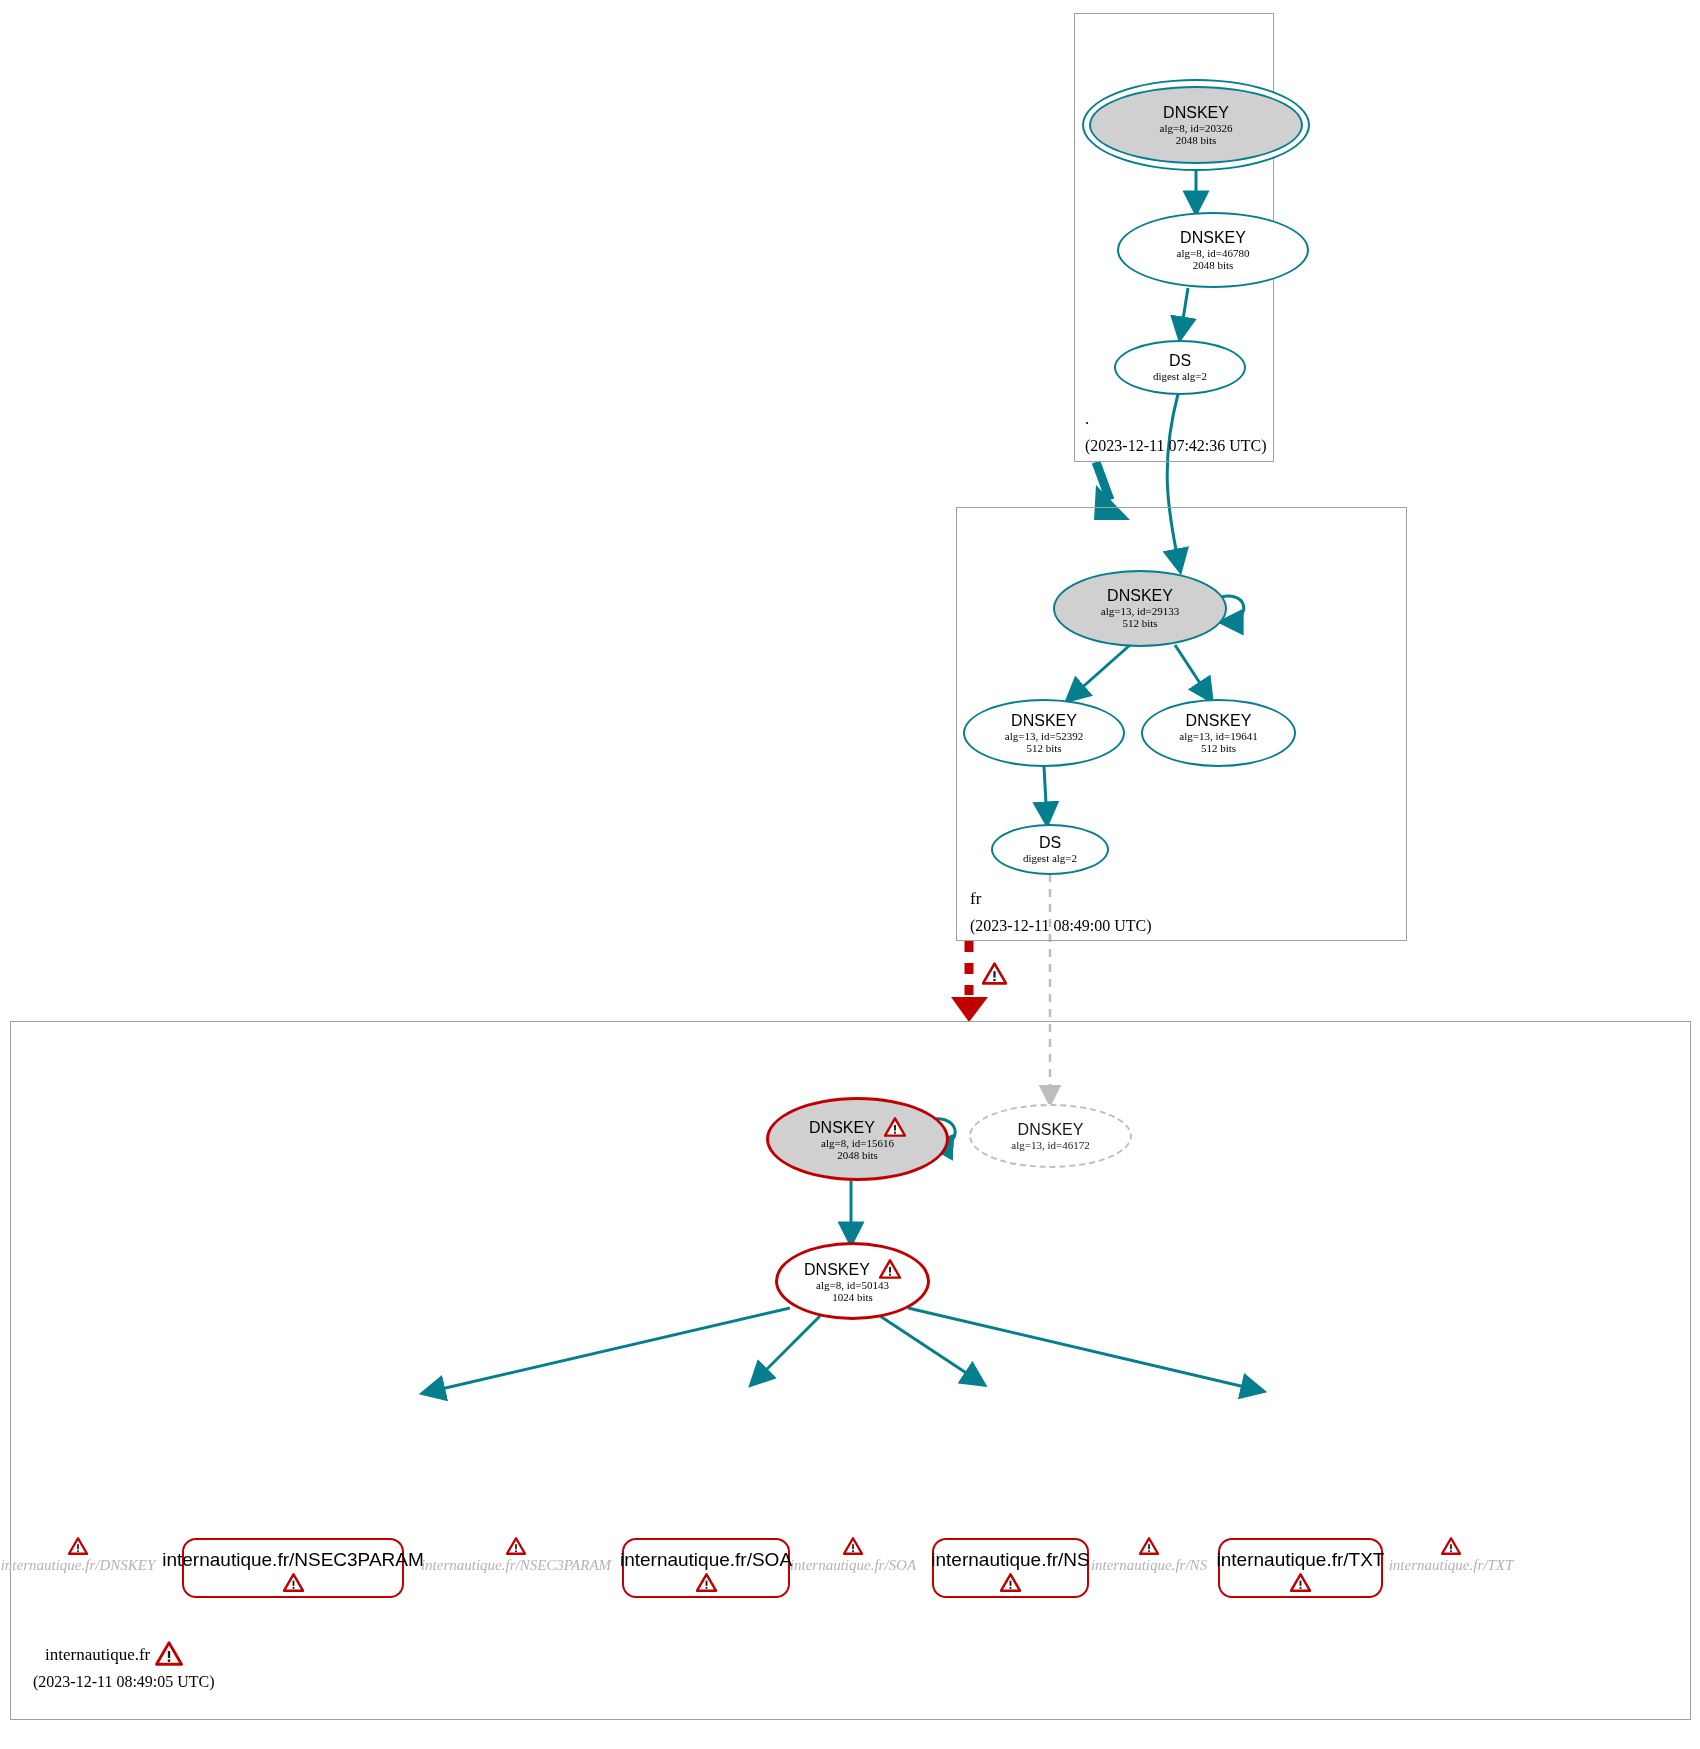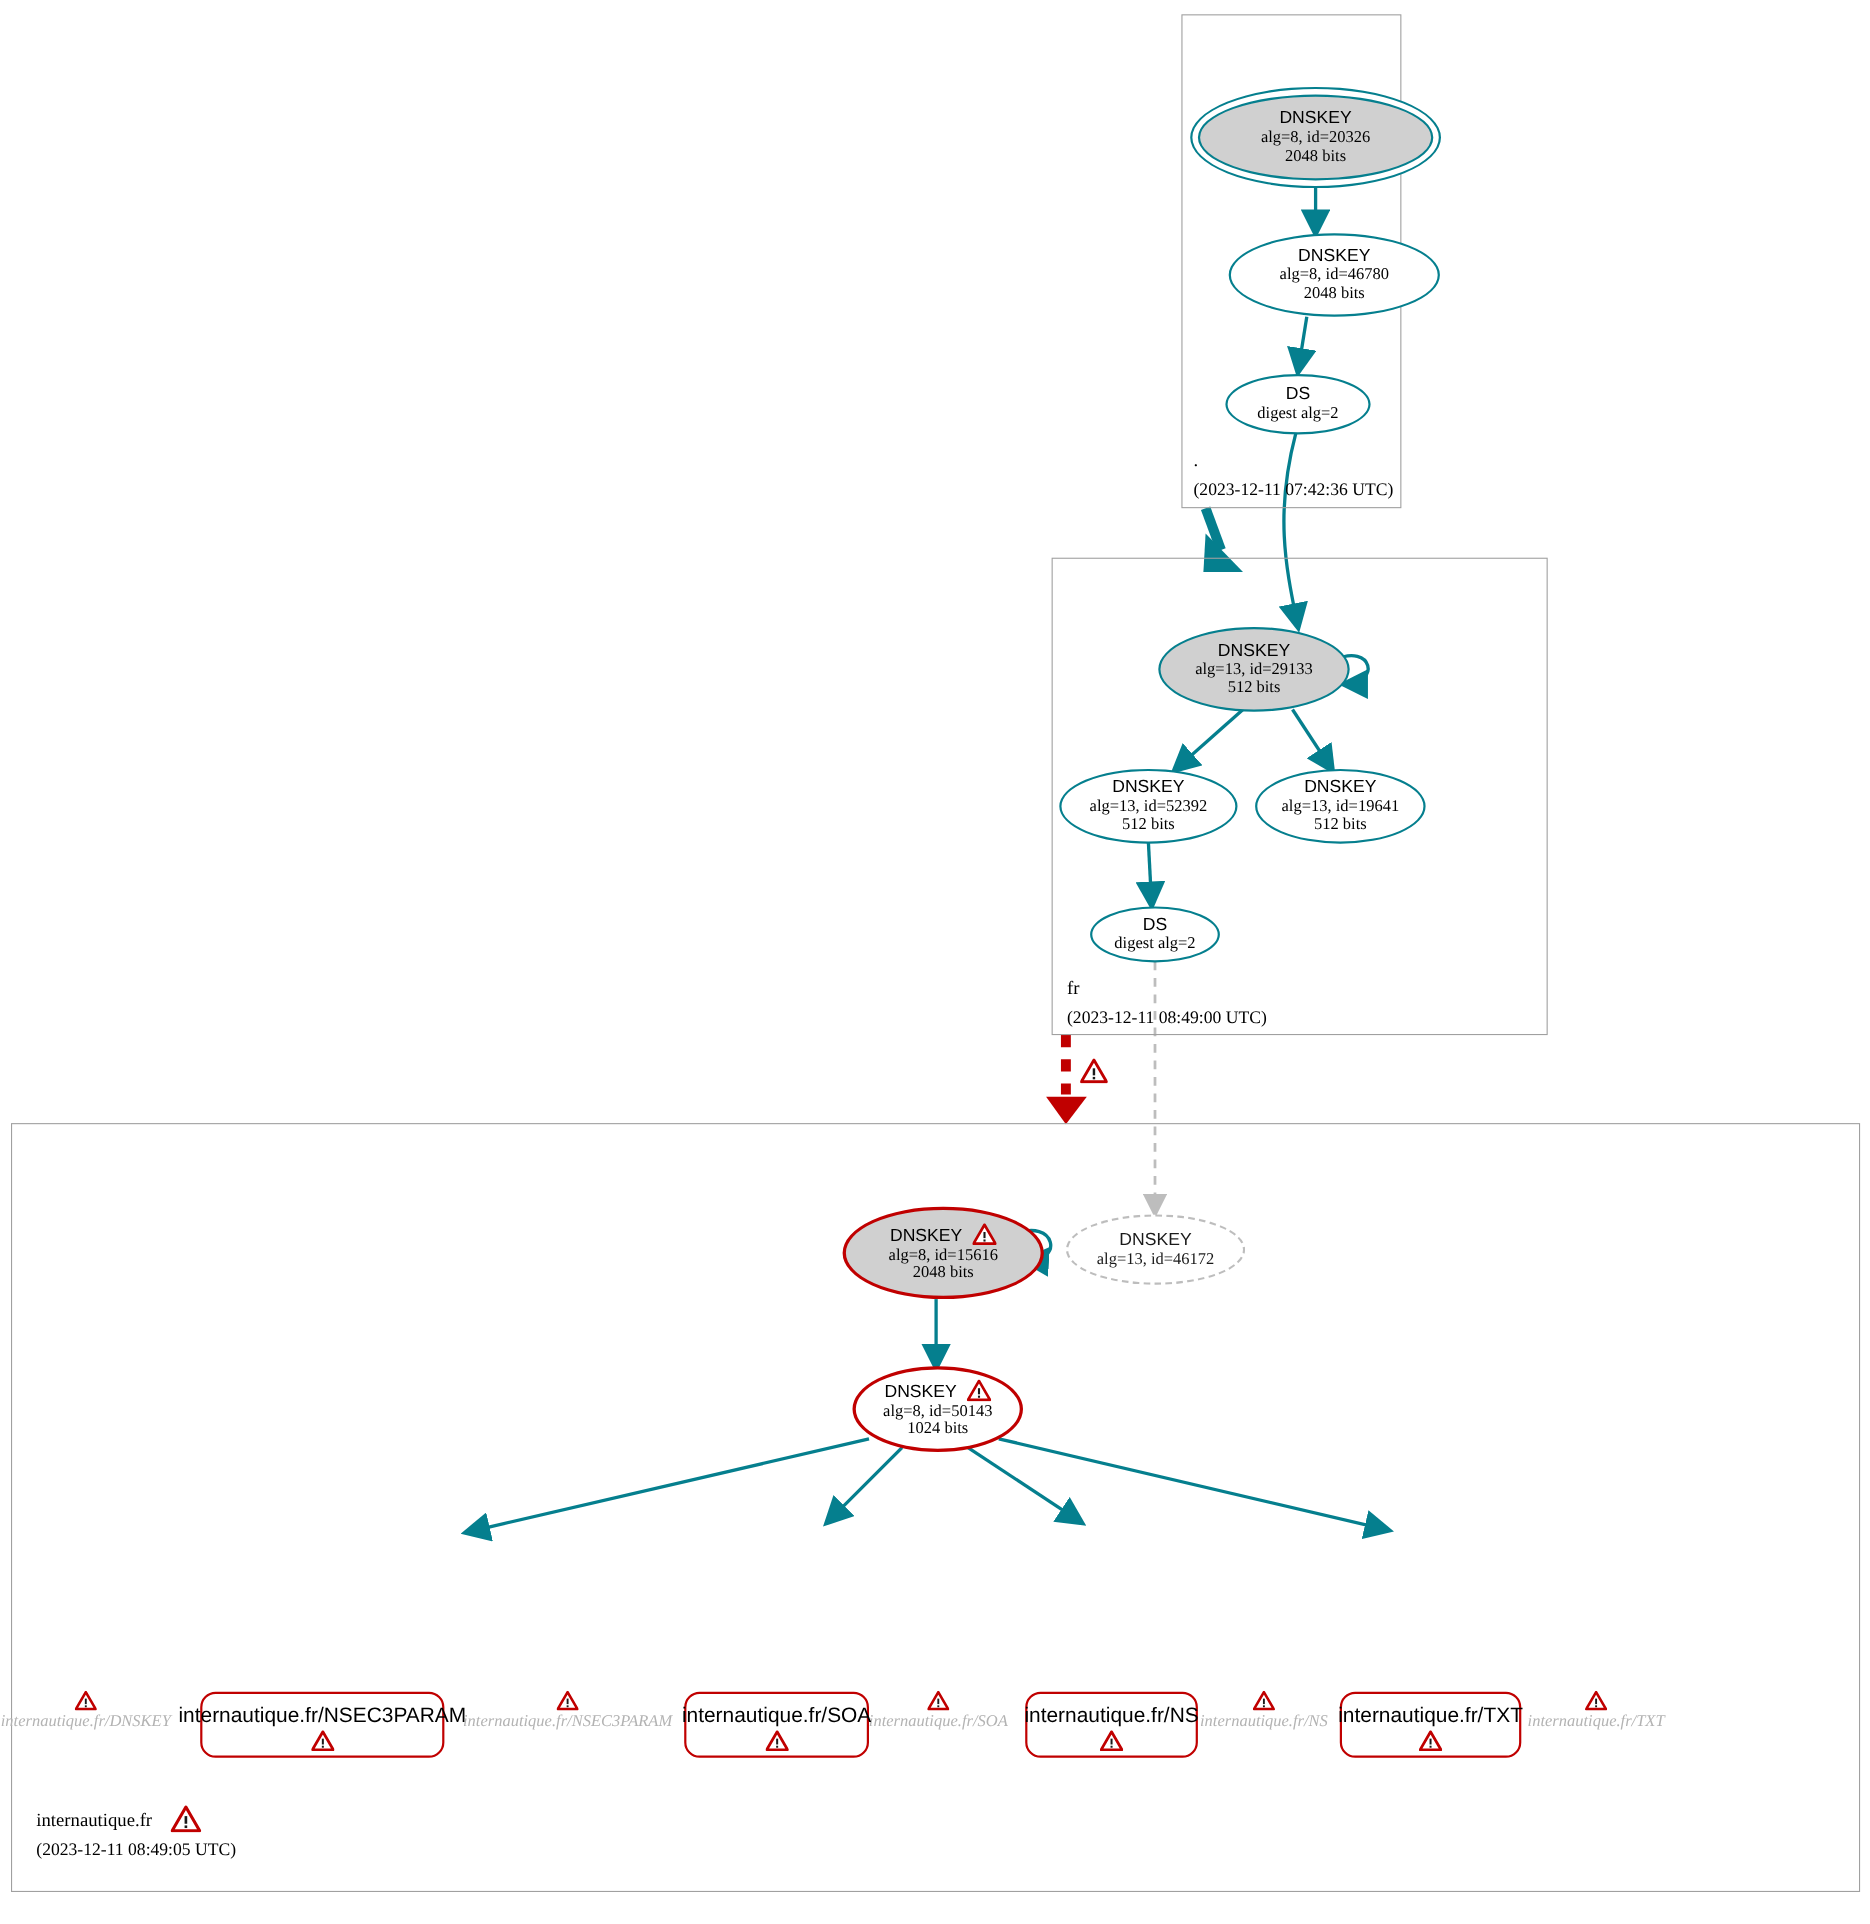--- a/index.html
+++ b/index.html
@@ -45,20 +45,21 @@
     display: block;
   }
   .zone-label .ztime {
     font-size: 16px;
     display: block;
     margin-top: 8px;
   }
   .zone-label.with-icon .zname {
     display: inline-block;
     vertical-align: middle;
+    margin-left: 12px;
   }
 
   
   .node {
     position: absolute;
     box-sizing: border-box;
     display: flex;
     flex-direction: column;
     align-items: center;
     justify-content: center;
@@ -66,21 +67,21 @@
     text-align: center;
     line-height: 1.12;
   }
   .node .t1 {
     font-family: "Liberation Sans", sans-serif;
     font-size: 16px;
     white-space: nowrap;
   }
   .node .t2, .node .t3 {
     font-family: "Liberation Serif", serif;
-    font-size: 15px;
+    font-size: 11px;
     white-space: nowrap;
   }
   .node.teal   { border: 2px solid #057f8e; background: #ffffff; }
   .node.tealfill { border: 2px solid #057f8e; background: #d0d0d0; }
   .node.redfill  { border: 3px solid #c00000; background: #d0d0d0; }
   .node.red      { border: 3px solid #c00000; background: #ffffff; }
   .node.ghost    { border: 2px dashed #bdbdbd; background: #ffffff; color: #1a1a1a; }
 
   
   .dbl-outer {

